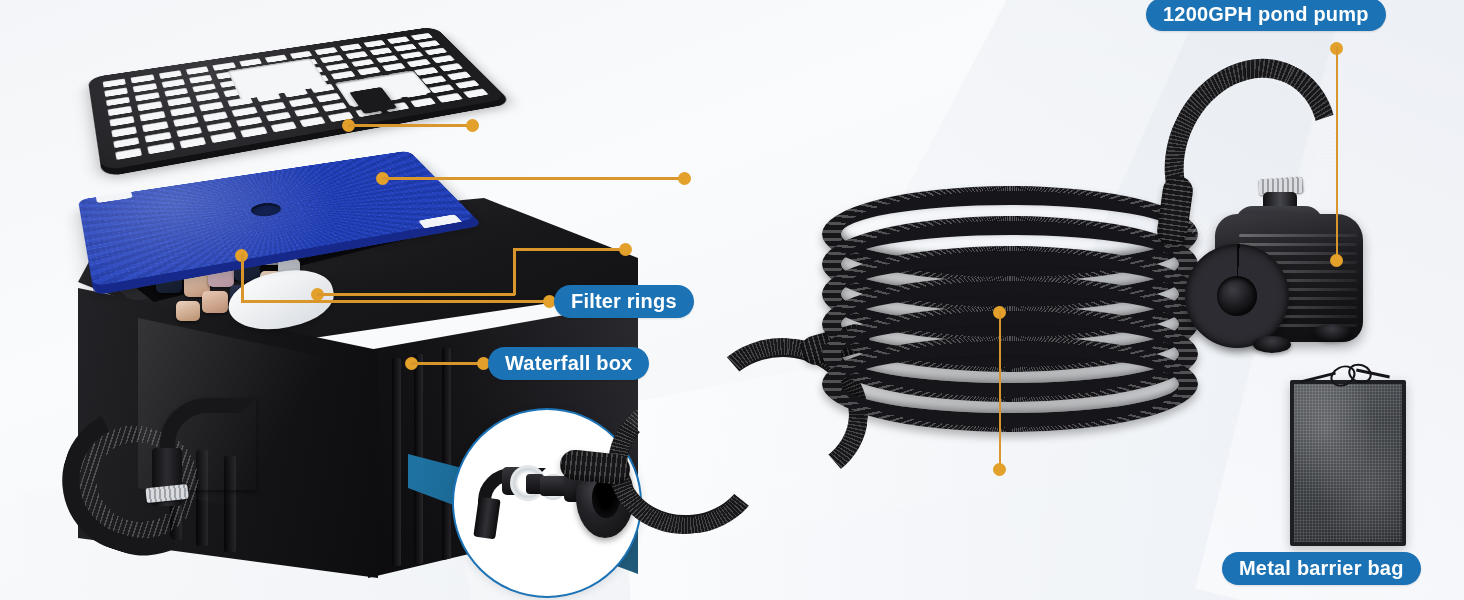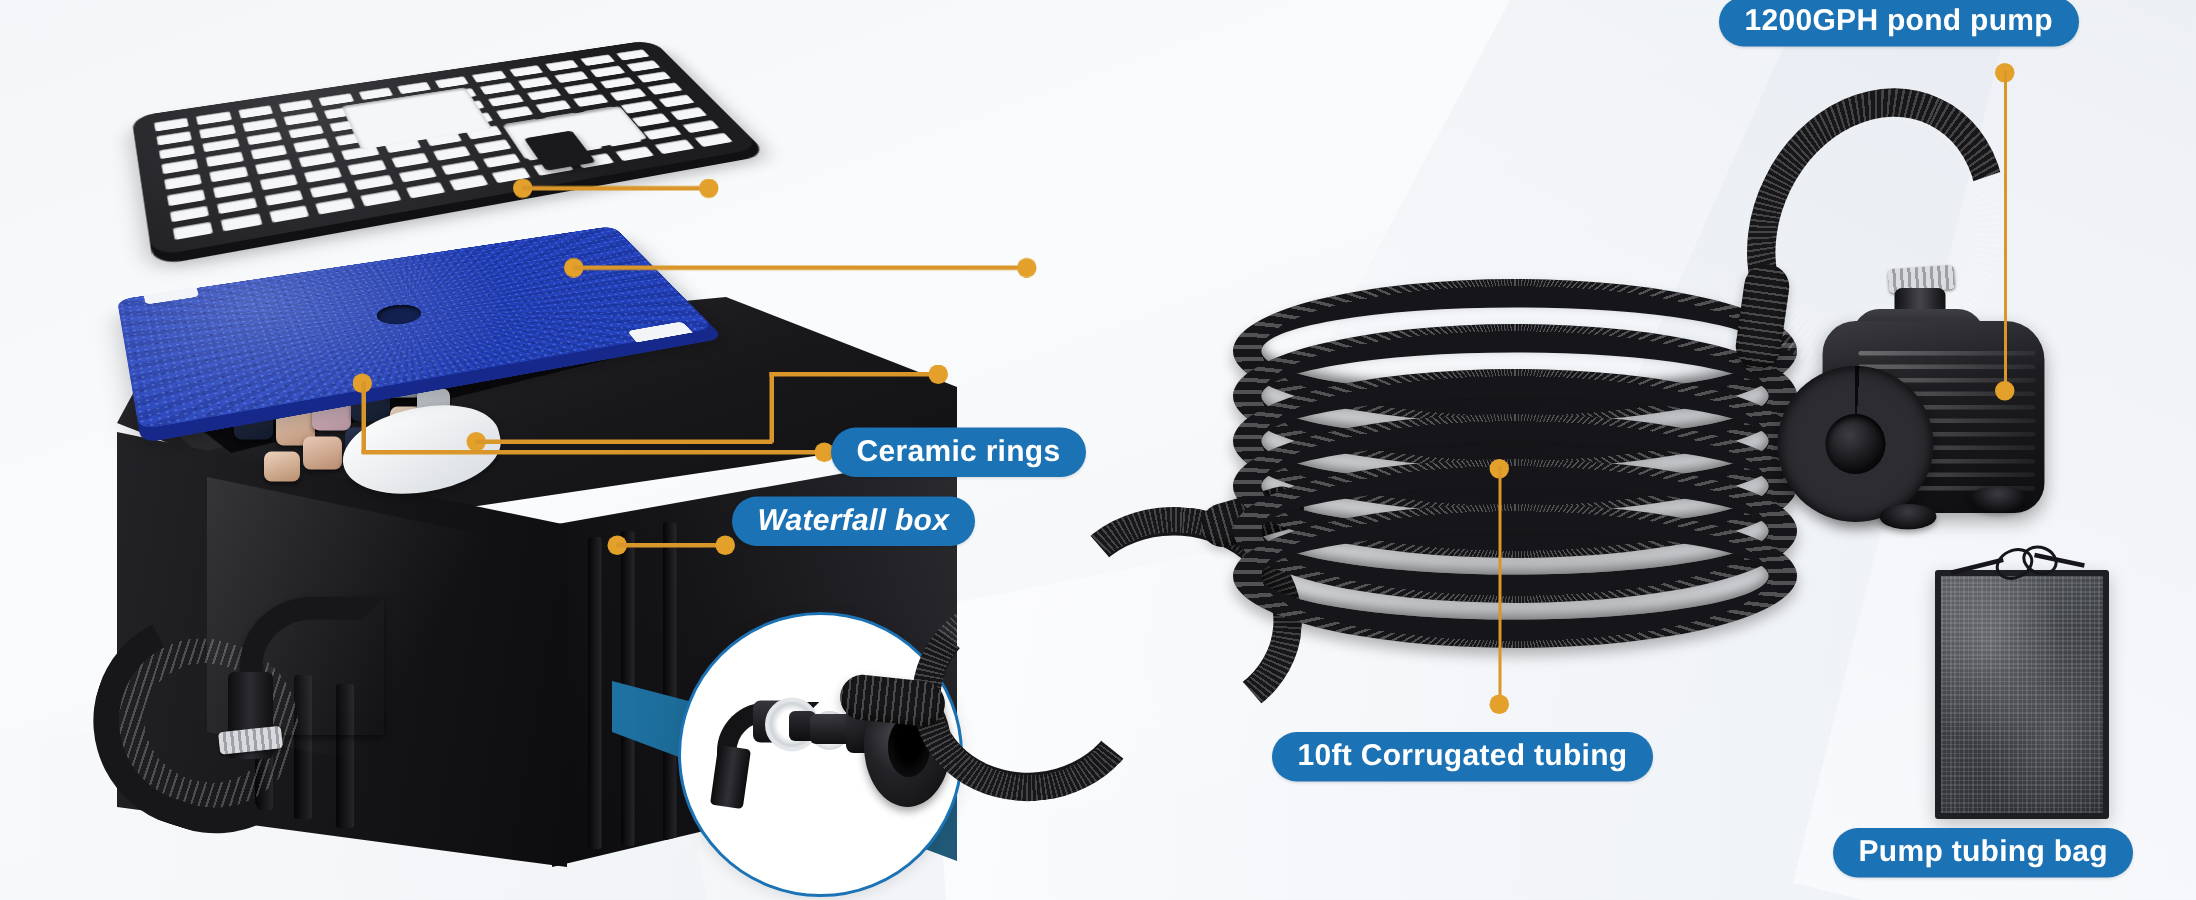--- a/index.html
+++ b/index.html
@@ -449,31 +449,30 @@
   <div class="dot" style="left:311px;top:288px;"></div>
   <div class="ln lnh" style="left:317px;top:293px;width:198px;"></div>
   <div class="ln lnv" style="left:513px;top:248px;height:47px;"></div>
   <div class="ln lnh" style="left:513px;top:248px;width:112px;"></div>
   <div class="dot" style="left:619px;top:243px;"></div>
 
   <div class="dot" style="left:235px;top:249px;"></div>
   <div class="ln lnv" style="left:241px;top:254px;height:48px;"></div>
   <div class="ln lnh" style="left:241px;top:300px;width:308px;"></div>
   <div class="dot" style="left:543px;top:295px;"></div>
-  <div class="pill" style="left:554px;top:285px;">Ceramic rings</div>
+  <div class="pill" style="left:554px;top:285px;">Filter rings</div>
 
   <div class="dot" style="left:405px;top:357px;"></div>
   <div class="ln lnh" style="left:411px;top:362px;width:68px;"></div>
   <div class="dot" style="left:477px;top:357px;"></div>
-  <div class="pill" style="left:488px;top:331px;font-style:italic;">Waterfall box</div>
+  <div class="pill" style="left:488px;top:347px;">Waterfall box</div>
 
   <div class="pill" style="left:1146px;top:-2px;">1200GPH pond pump</div>
   <div class="dot" style="left:1330px;top:42px;"></div>
   <div class="ln lnv" style="left:1335.5px;top:47px;height:213px;"></div>
   <div class="dot" style="left:1330px;top:254px;"></div>
 
   <div class="dot" style="left:993px;top:306px;"></div>
   <div class="ln lnv" style="left:998.5px;top:311px;height:158px;"></div>
   <div class="dot" style="left:993px;top:463px;"></div>
-  <div class="pill" style="left:848px;top:488px;">10ft Corrugated tubing</div>
-
-  <div class="pill" style="left:1222px;top:552px;">Pump tubing bag</div>
+
+  <div class="pill" style="left:1222px;top:552px;">Metal barrier bag</div>
 </div>
 
 </body></html>

